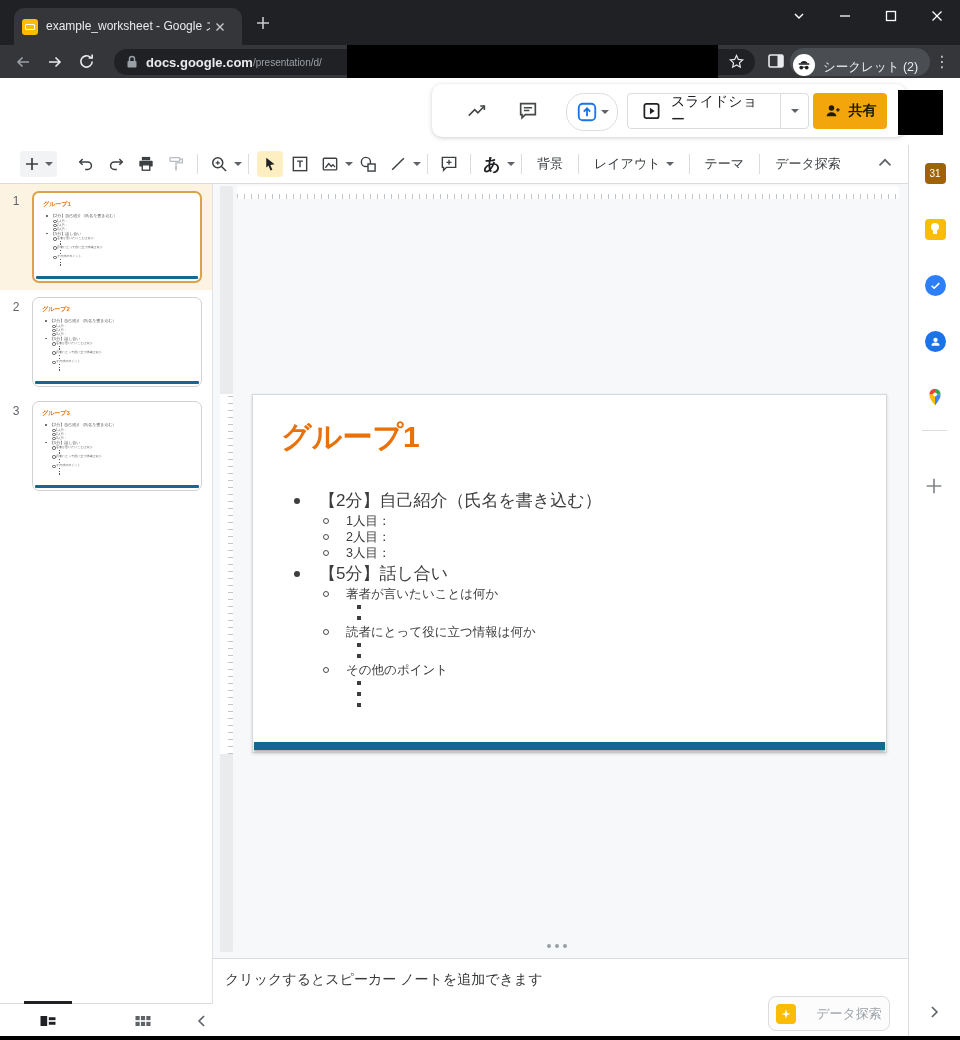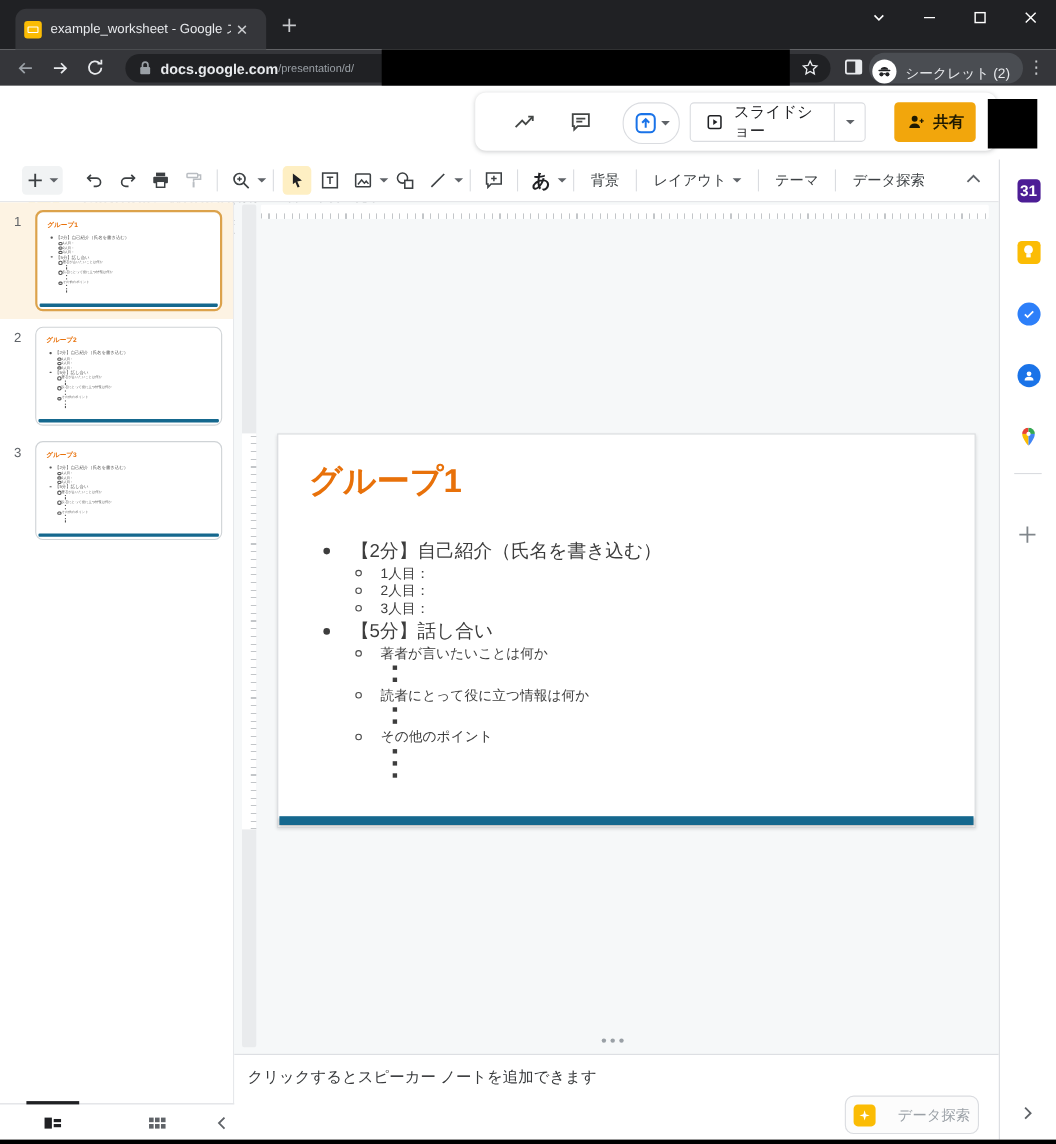--- a/index.html
+++ b/index.html
@@ -43,21 +43,21 @@
   .hdr-ic{position:absolute;top:95px;}
   #menu-bar{position:absolute;left:68px;top:118px;width:366px;height:22px;overflow:hidden;white-space:nowrap;}
   .menu-item{display:inline-block;padding:2px 8px;font-size:14px;color:#202124;}
 
   #float-panel{position:absolute;left:432px;top:84px;width:474px;height:53px;background:#fff;border-radius:10px;
                box-shadow:0 1px 4px rgba(60,64,67,.25);}
   #trending-ic{position:absolute;left:466px;top:100px;}
   #comment-ic{position:absolute;left:517px;top:100px;}
   #present-pill{position:absolute;left:566px;top:93px;width:50px;height:36px;border:1px solid #DADCE0;border-radius:18px;
                 display:flex;align-items:center;justify-content:center;gap:3px;background:#fff;}
-  #slideshow-btn{position:absolute;left:627px;top:93px;width:160px;height:36px;border:1px solid #DADCE0;border-radius:4px;
+  #slideshow-btn{position:absolute;left:627px;top:93px;width:182px;height:36px;border:1px solid #DADCE0;border-radius:4px;
                  background:#fff;display:flex;align-items:center;box-sizing:border-box;}
   #slideshow-main{display:flex;align-items:center;gap:10px;padding:0 14px;height:100%;flex:1;}
   #slideshow-label{font-size:14px;color:#202124;}
   #slideshow-caret{width:27px;height:100%;border-left:1px solid #DADCE0;display:flex;align-items:center;justify-content:center;}
   #share-btn{position:absolute;left:813px;top:93px;width:74px;height:36px;background:var(--share-yellow);border-radius:4px;
              display:flex;align-items:center;justify-content:center;gap:7px;}
   #share-label{font-size:14px;color:#201a00;font-weight:bold;}
   #avatar{position:absolute;left:898px;top:90px;width:45px;height:45px;background:#000;}
 
   
@@ -124,21 +124,21 @@
 
   #leftbar{left:0;top:1003px;width:213px;height:33px;background:#fff;border-top:1px solid #DADCE0;box-sizing:border-box;position:absolute;}
   #leftbar-indicator{position:absolute;left:24px;top:-3px;width:48px;height:3px;background:#202124;}
   .lb-ic{position:absolute;top:7px;}
 
   #sidebar{left:908px;top:145px;width:52px;height:891px;background:#fff;border-left:1px solid #DADCE0;box-sizing:border-box;position:absolute;}
   .sb-btn{position:absolute;left:15px;width:22px;height:22px;display:flex;align-items:center;justify-content:center;}
   #sb-divider{position:absolute;left:13px;top:285px;width:25px;height:1px;background:#DADCE0;}
   #sb-plus{position:absolute;left:14px;top:330px;}
   #sb-chevron{position:absolute;left:15px;top:857px;}
-  .badge-cal{width:21px;height:21px;background:#4c1d95;border-radius:4px;color:#fff;font-size:14px;font-weight:bold;
+  .badge-cal{width:21px;height:21px;background:#a16207;border-radius:4px;color:#fff;font-size:10px;font-weight:normal;
              display:flex;align-items:center;justify-content:center;}
   .badge-keep{width:21px;height:21px;background:#FBBC04;border-radius:4px;position:relative;}
   .badge-keep:after{content:"";position:absolute;left:6.5px;top:4px;width:8px;height:8px;border-radius:50%;background:#fff;}
   .badge-keep:before{content:"";position:absolute;left:8.5px;top:12px;width:4px;height:3.5px;background:#fff;z-index:2;}
   .badge-tasks{width:21px;height:21px;border-radius:50%;background:#2D7FF9;display:flex;align-items:center;justify-content:center;}
   .badge-contacts{width:21px;height:21px;border-radius:50%;background:#1A73E8;display:flex;align-items:center;justify-content:center;}
 
   #blackstrip{left:0;top:1036px;width:960px;height:4px;background:#000;position:absolute;}
 </style>
 </head>

